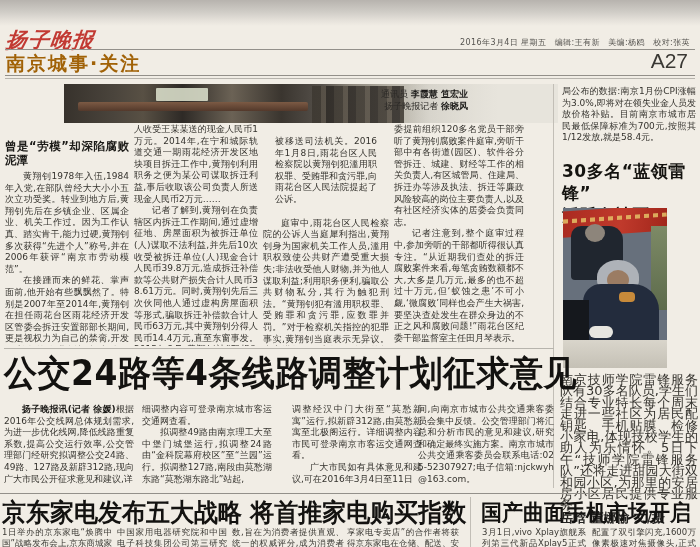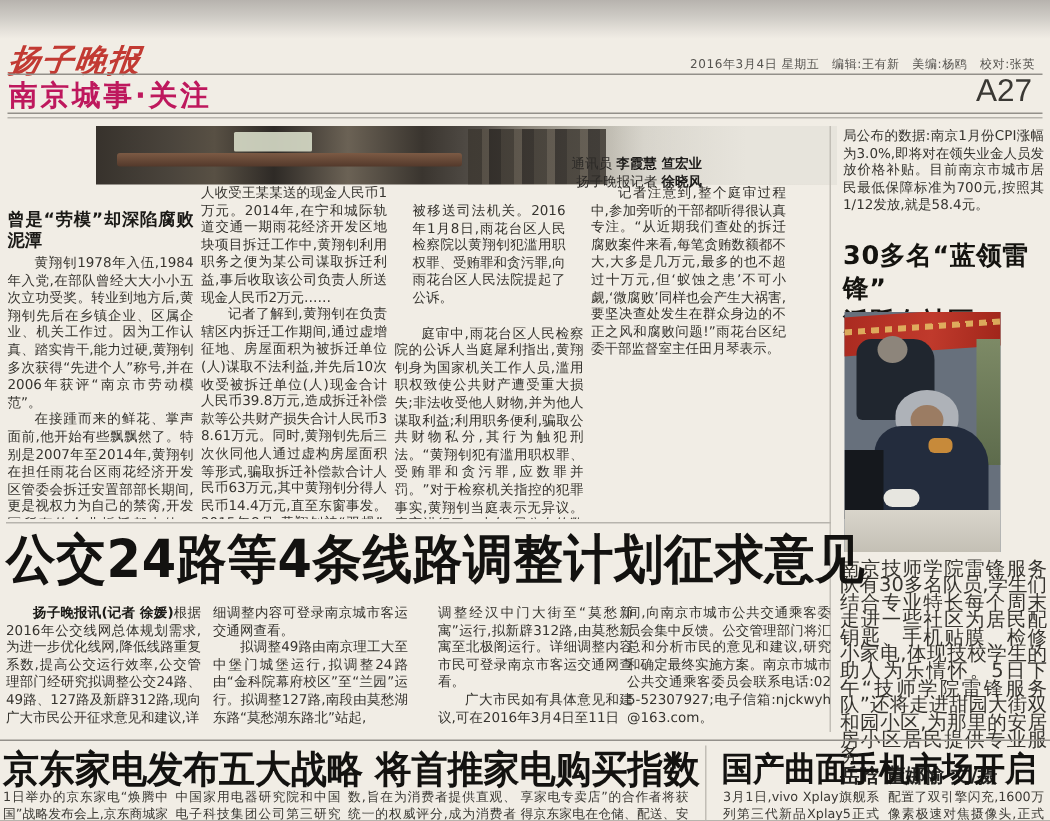--- a/index.html
+++ b/index.html
@@ -10,32 +10,32 @@
   
   .top-band{left:0;top:0;width:700px;height:26px;
             background:linear-gradient(180deg,#b7b3ae 0%,#cfccc6 45%,#e6e2db 80%,#f1ede5 100%);}
   
   .logo{left:6px;top:26px;font-family:"DejaVu Serif","Liberation Serif",serif;
         font-style:italic;font-weight:bold;font-size:21px;color:#c23a33;
         transform:skewX(-7deg);letter-spacing:1px;}
   .dateline{right:10px;top:37px;font-size:8px;color:#55534f;letter-spacing:0.4px;}
   .rule{border-top:1px solid #93908a;height:0;}
   .rule2{border-top:1px solid #b7b4ad;height:0;}
-  .section-title{left:6px;top:51px;font-size:19px;font-weight:bold;color:#be185d;letter-spacing:2px;}
+  .section-title{left:6px;top:51px;font-size:19px;font-weight:bold;color:#a16207;letter-spacing:2px;}
   .page-num{right:12px;top:49px;font-size:21px;color:#3a3834;font-family:Liberation Sans, sans-serif;}
   
   .photo-strip{left:64px;top:84px;width:494px;height:39px;overflow:hidden;
      background:linear-gradient(90deg,#37322c 0%,#4a443c 10%,#585044 16%,#2e2a26 24%,
        #6b6255 34%,#3a352f 44%,#55504a 52%,#8b857a 58%,#b5b1a6 66%,#d2cfc6 74%,#ddDAD1 100%);}
   .strip-table{left:14px;top:18px;width:230px;height:9px;background:linear-gradient(180deg,#7c5a44,#53392b);border-radius:2px;}
   .strip-sign{left:92px;top:4px;width:52px;height:13px;background:#d7dcc8;opacity:.9;border-radius:1px;}
   .strip-crowd{left:248px;top:2px;width:92px;height:37px;
      background:repeating-linear-gradient(90deg,#3d3831 0 9px,#575046 9px 14px,#2c2824 14px 22px);opacity:.85;}
   .strip-fade{right:0;top:0;width:150px;height:39px;background:linear-gradient(90deg,rgba(223,220,211,0),#e7e4dc 60%);}
-  .byline{left:338px;top:88px;width:130px;text-align:right;font-size:9px;line-height:12px;color:#2c2a27;margin-top:16px;}
+  .byline{left:338px;top:88px;width:130px;text-align:right;font-size:9px;line-height:12px;color:#2c2a27;}
   .byline b{font-weight:bold;color:#1c1b19;}
   
   .bodytext{font-size:9px;line-height:11.6px;text-align:justify;word-break:break-all;
             color:#35332e;overflow:hidden;}
   .indent{text-indent:2em;}
   .subhead{font-size:11.5px;font-weight:bold;color:#1b1a17;line-height:14px;margin:3px 0 4px;}
   
   .r-top{left:562px;top:86px;width:134px;height:64px;}
   .r-headline{left:562px;top:160px;width:136px;font-size:17px;font-weight:bold;
               color:#14130f;line-height:22px;letter-spacing:0.5px;}
@@ -104,20 +104,21 @@
     <p style="margin:0;">人收受王某某送的现金人民币1万元。2014年,在宁和城际轨道交通一期雨花经济开发区地块项目拆迁工作中,黄翔钊利用职务之便为某公司谋取拆迁利益,事后收取该公司负责人所送现金人民币2万元……</p>
     <p class="indent" style="margin:0;">记者了解到,黄翔钊在负责辖区内拆迁工作期间,通过虚增征地、房屋面积为被拆迁单位(人)谋取不法利益,并先后10次收受被拆迁单位(人)现金合计人民币39.8万元,造成拆迁补偿款等公共财产损失合计人民币38.61万元。同时,黄翔钊先后三次伙同他人通过虚构房屋面积等形式,骗取拆迁补偿款合计人民币63万元,其中黄翔钊分得人民币14.4万元,直至东窗事发。2015年8月,黄翔钊被“双规”,同年9月,因涉嫌犯罪</p>
   </div>
   <div class="abs bodytext" style="left:263px;top:124px;width:126px;height:222px;">
     <p style="margin:12px;">被移送司法机关。2016年1月8日,雨花台区人民检察院以黄翔钊犯滥用职权罪、受贿罪和贪污罪,向雨花台区人民法院提起了公诉。</p>
     <p class="indent" style="margin:0;">庭审中,雨花台区人民检察院的公诉人当庭犀利指出,黄翔钊身为国家机关工作人员,滥用职权致使公共财产遭受重大损失;非法收受他人财物,并为他人谋取利益;利用职务便利,骗取公共财物私分,其行为触犯刑法。“黄翔钊犯有滥用职权罪、受贿罪和贪污罪,应数罪并罚。”对于检察机关指控的犯罪事实,黄翔钊当庭表示无异议。庭审进行了一上午,局公布的数据。</p>
     <div class="subhead" style="font-size:12px;margin:6px 0 4px;">120多名拆迁干部旁听庭审</div>
 
   </div>
   <div class="abs bodytext" style="left:394px;top:124px;width:130px;height:222px;">
+    <p style="margin:0;">委提前组织120多名党员干部旁听了黄翔钊腐败案件庭审,旁听干部中有各街道(园区)、软件谷分管拆迁、城建、财经等工作的相关负责人,有区城管局、住建局、拆迁办等涉及执法、拆迁等廉政风险较高的岗位主要负责人,以及有社区经济实体的居委会负责同志。</p>
     <p class="indent" style="margin:0;">记者注意到,整个庭审过程中,参加旁听的干部都听得很认真专注。“从近期我们查处的拆迁腐败案件来看,每笔贪贿数额都不大,大多是几万元,最多的也不超过十万元,但‘蚁蚀之患’不可小觑,‘微腐败’同样也会产生大祸害,要坚决查处发生在群众身边的不正之风和腐败问题!”雨花台区纪委干部监督室主任田月琴表示。</p>
   </div>
 
   <div class="abs vline" style="left:553px;top:84px;height:404px;"></div>
   <div class="abs bodytext r-top">局公布的数据:南京1月份CPI涨幅为3.0%,即将对在领失业金人员发放价格补贴。目前南京市城市居民最低保障标准为700元,按照其1/12发放,就是58.4元。</div>
   <div class="abs r-headline">
     <span>30多名“蓝领雷锋”</span><br>
     <span>活跃在社区</span>
   </div>
   <div class="abs v-photo">

